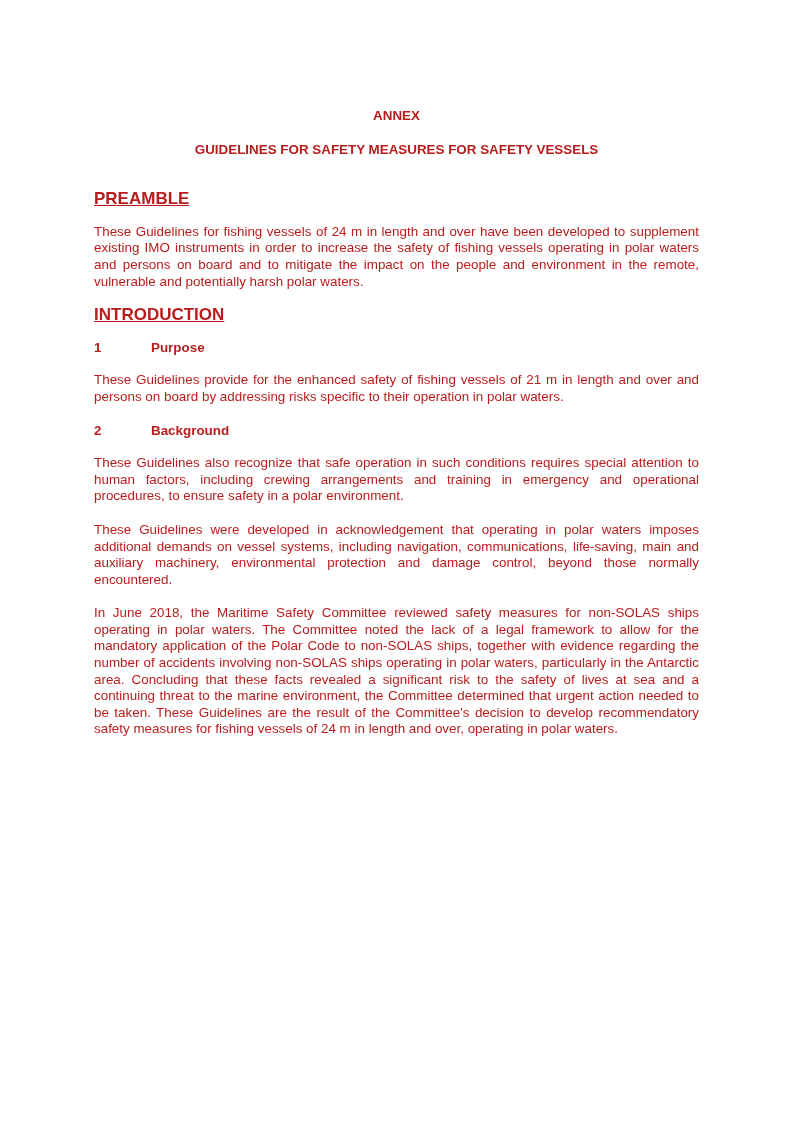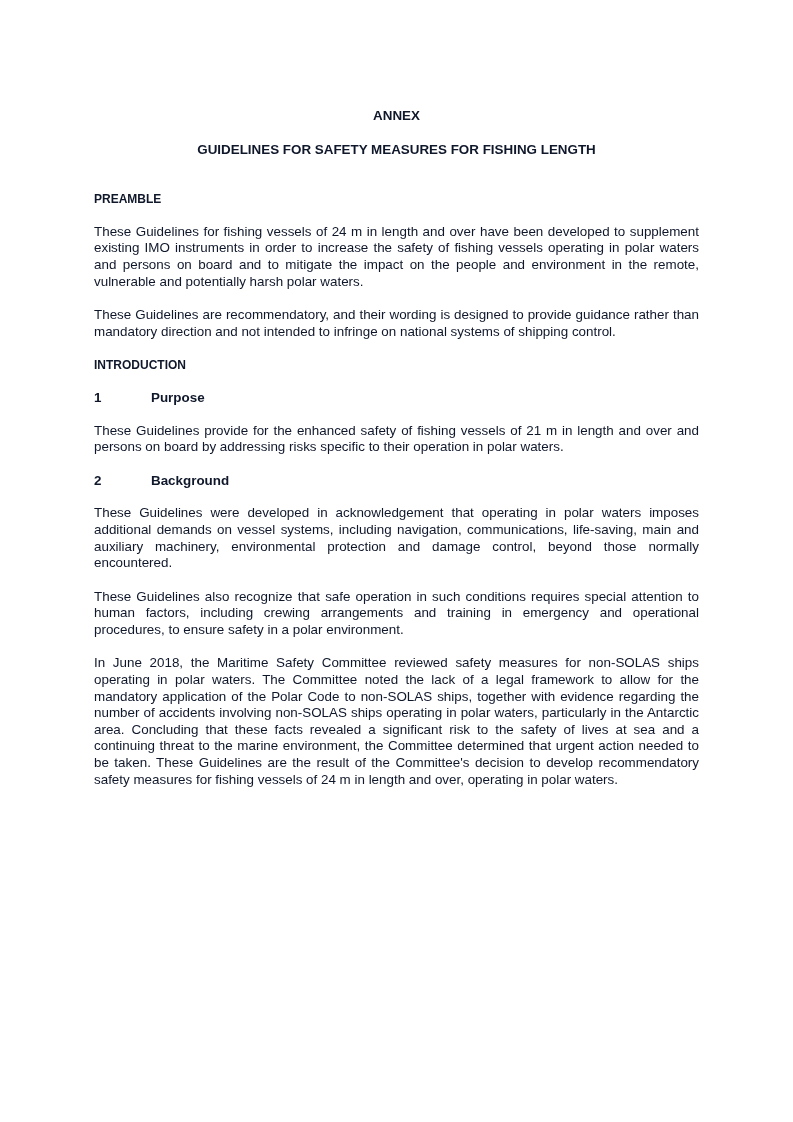--- a/index.html
+++ b/index.html
@@ -1,49 +1,48 @@
 <!DOCTYPE html>
 <html><head>
 <meta charset="utf-8">
 <style>
   html, body { margin: 0; padding: 0; background: #ffffff; }
   body { width: 793px; height: 1122px; position: relative; overflow: hidden; }
   .page {
     position: absolute; left: 94px; top: 108px; width: 605px;
-    font-family: "Liberation Sans", sans-serif; font-size: 13.4px; line-height: 16.6px; color: #0f172a;
+    font-family: "Liberation Sans", sans-serif; font-size: 13.4px; line-height: 16.6px; color: #b91c1c;
   }
   .center { text-align: center; font-weight: bold; }
   .annex { margin: 0 0 17px 0; }
   .title { margin: 0 0 33px 0; }
-  h2 { font-size: 12px; font-weight: bold; margin: 0 0 16px 0; line-height: 16.6px; }
+  h2 { font-size: 17px; font-weight: bold; margin: 0 0 16px 0; line-height: 16.6px; text-decoration: underline; }
   h3 { font-size: 13.4px; font-weight: bold; margin: 0 0 16px 0; line-height: 16.6px; display: flex; }
   h3 .num { width: 57px; display: inline-block; }
   p { margin: 0 0 17px 0; text-align: justify; }
 </style>
 </head>
 <body>
 
 <div class="page">
   <div class="center annex">ANNEX</div>
   <div class="center title">
-    <div>GUIDELINES FOR SAFETY MEASURES FOR FISHING LENGTH</div>
+    <div>GUIDELINES FOR SAFETY MEASURES FOR SAFETY VESSELS</div>
   </div>
 
   <h2>PREAMBLE</h2>
   <p>These Guidelines for fishing vessels of 24 m in length and over have been developed to supplement existing IMO instruments in order to increase the safety of fishing vessels operating in polar waters and persons on board and to mitigate the impact on the people and environment in the remote, vulnerable and potentially harsh polar waters.</p>
-  <p>These Guidelines are recommendatory, and their wording is designed to provide guidance rather than mandatory direction and not intended to infringe on national systems of shipping control.</p>
 
   <h2>INTRODUCTION</h2>
 
   <h3>
     <span class="num">1</span>
     <span>Purpose</span>
   </h3>
   <p>These Guidelines provide for the enhanced safety of fishing vessels of 21 m in length and over and persons on board by addressing risks specific to their operation in polar waters.</p>
 
   <h3>
     <span class="num">2</span>
     <span>Background</span>
   </h3>
+  <p>These Guidelines also recognize that safe operation in such conditions requires special attention to human factors, including crewing arrangements and training in emergency and operational procedures, to ensure safety in a polar environment.</p>
   <p>These Guidelines were developed in acknowledgement that operating in polar waters imposes additional demands on vessel systems, including navigation, communications, life-saving, main and auxiliary machinery, environmental protection and damage control, beyond those normally encountered.</p>
-  <p>These Guidelines also recognize that safe operation in such conditions requires special attention to human factors, including crewing arrangements and training in emergency and operational procedures, to ensure safety in a polar environment.</p>
   <p>In June 2018, the Maritime Safety Committee reviewed safety measures for non-SOLAS ships operating in polar waters. The Committee noted the lack of a legal framework to allow for the mandatory application of the Polar Code to non-SOLAS ships, together with evidence regarding the number of accidents involving non-SOLAS ships operating in polar waters, particularly in the Antarctic area. Concluding that these facts revealed a significant risk to the safety of lives at sea and a continuing threat to the marine environment, the Committee determined that urgent action needed to be taken. These Guidelines are the result of the Committee's decision to develop recommendatory safety measures for fishing vessels of 24 m in length and over, operating in polar waters.</p>
 </div>
 
 </body></html>

